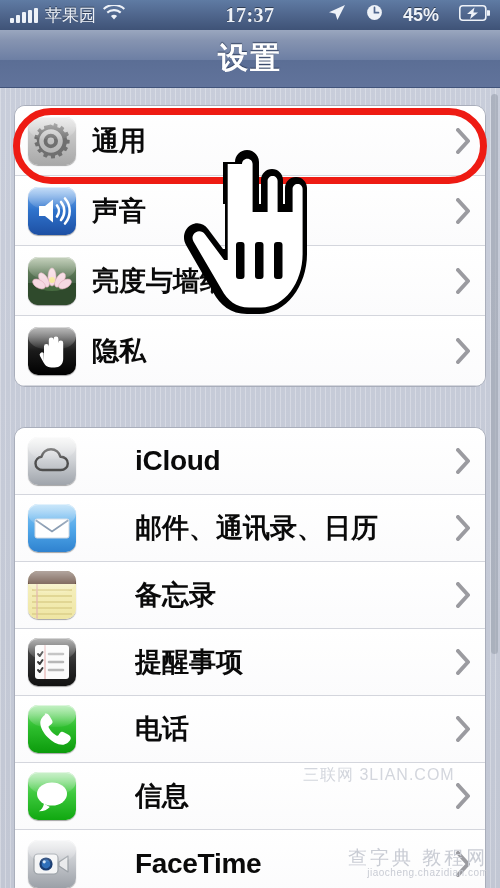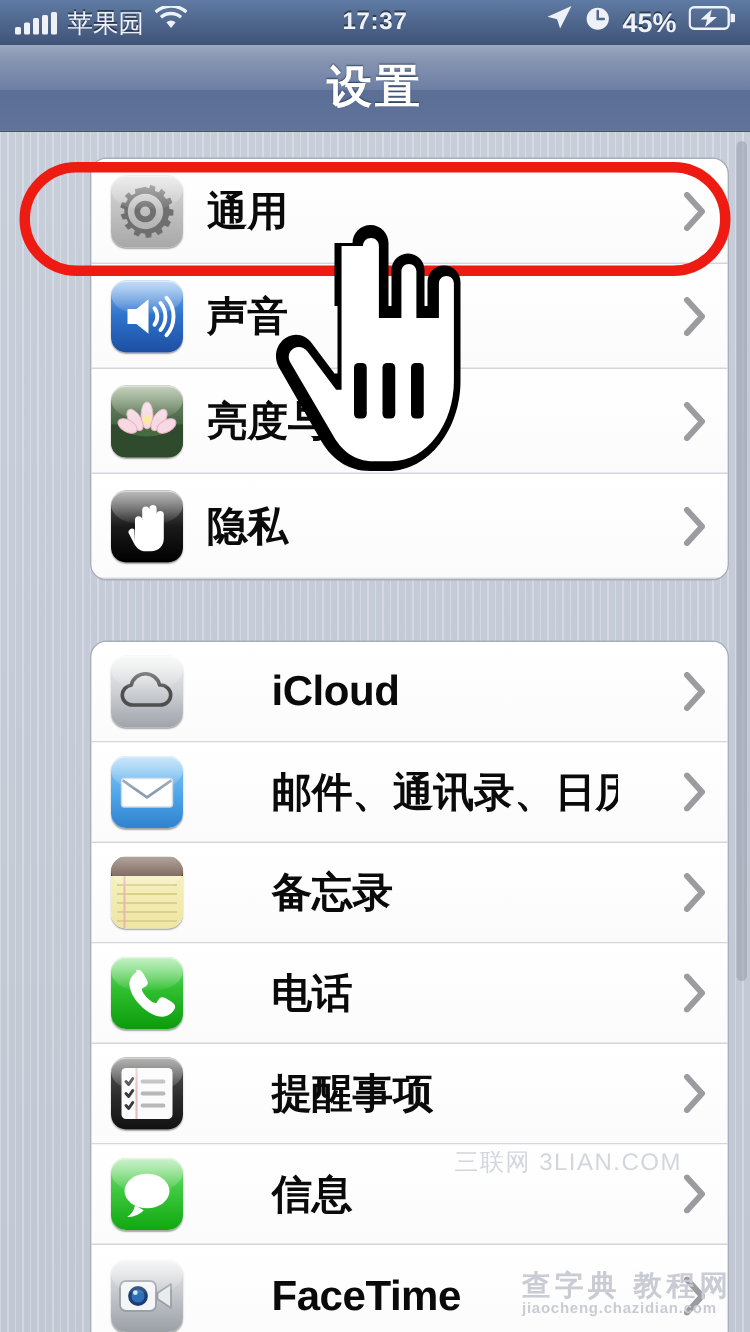--- a/index.html
+++ b/index.html
@@ -26,22 +26,22 @@
     position:relative; height:30px; width:100%;
     background:linear-gradient(180deg,#5f7ba3 0%,#51688f 45%,#3f5377 100%);
     display:flex; align-items:center;
     padding:0 10px;
     color:#eef2f8;
     font-size:19px; font-weight:bold;
     text-shadow:0 -1px 0 rgba(0,0,0,.45);
   }
   .sb-left { display:flex; align-items:center; gap:7px; flex:0 0 auto;text-align:center; }
   .sb-center { position:absolute; left:0; right:0; text-align:center;
-               font-size:16px; font-weight:bold; letter-spacing:.5px; pointer-events:none;}
-  .sb-right { margin-left:auto; display:flex; align-items:center; gap:8px; flex:0 0 auto; z-index:2;}
+               font-size:20px; font-weight:bold; letter-spacing:.5px; pointer-events:none;font-family:Liberation Serif, serif;}
+  .sb-right { margin-left:auto; display:flex; align-items:center; gap:20px; flex:0 0 auto; z-index:2;}
   .bars { display:flex; align-items:flex-end; gap:2px; height:15px; }
   .bars i { display:block; width:4px; background:#eef2f8; border-radius:1px; }
   .bars i:nth-child(1){height:5px;} .bars i:nth-child(2){height:8px;}
   .bars i:nth-child(3){height:11px;} .bars i:nth-child(4){height:13px;}
   .bars i:nth-child(5){height:15px;}
   .carrier { font-size:17px; font-weight:normal; }
   .pct { font-size:18px; font-weight:bold; }
 
   
   .navbar {
@@ -50,21 +50,21 @@
     border-bottom:1px solid #41537a;
     display:flex; align-items:center; justify-content:center;
   }
   .navbar .title {
     color:#fff; font-size:30px; font-weight:bold;
     text-shadow:0 -1px 1px rgba(35,50,80,.85);
     letter-spacing:2px;
   }
 
   
-  .content { position:absolute; top:88px; left:0; right:0; bottom:0;padding-left:46px; }
+  .content { position:absolute; top:88px; left:0; right:0; bottom:0; }
   .group {
     margin:0 14px 0 14px;
     background:#fdfdfd;
     border:1px solid #a9aebb;
     border-radius:11px;
     overflow:hidden;
     box-shadow:0 1px 1px rgba(255,255,255,.6) inset;
   }
   .group.g1 { margin-top:17px; }
   .group.g2 { margin-top:40px; }
@@ -145,23 +145,22 @@
   }
 
   
   .wm1 {
     position:absolute; left:303px; top:765px;
     font-size:16px; color:#d3d6dd; letter-spacing:1px;
     white-space:nowrap; z-index:6; pointer-events:none;
   }
   .wm2 {
     position:absolute; left:348px; top:848px;
-    z-index:6; pointer-events:none; text-align:left;
+    z-index:6; pointer-events:none; text-align:right;
     line-height:1.05;
-    font-weight:bold;
   }
   .wm2 .big { font-size:19px; color:#c9ccd4; letter-spacing:3px; }
   .wm2 .small { font-size:10px; color:#c9ccd4; letter-spacing:.5px; }
 </style>
 </head>
 <body>
 
 <div id="phone">
 
   <div class="statusbar">
@@ -331,49 +330,49 @@
         </span>
         <span class="label">备忘录</span>
         <span class="chev">
           <svg viewBox="0 0 16 26">
               <path d="M3 2l10 11L3 24" stroke="#8a8a90" stroke-width="4" fill="none" stroke-linecap="round" stroke-linejoin="round"></path>
             </svg>
         </span>
       </div>
 
       <div class="row">
-        <span class="ico ico-phone gloss">
-          <svg viewBox="0 0 48 48">
-            <path d="M16.5 9c2.2-1.3 4 .3 5.2 2.3l2.2 3.8c1.1 1.9.8 3.4-.9 4.5l-2 1.3c-.5.4-.6 1 0 2.1 1.2 2.6 4.7 6.1 7.3 7.4 1.1.5 1.7.4 2.1-.1l1.3-2c1.1-1.7 2.6-2 4.5-.9l3.8 2.2c2 1.2 3.6 3 2.3 5.2-1.4 2.4-4.4 5-8 5-9.5 0-22-12.5-22-22 0-3.6 2.6-6.6 5-8z" fill="#fff"></path>
-          </svg>
-        </span>
-        <span class="label">电话</span>
-        <span class="chev">
-          <svg viewBox="0 0 16 26">
-              <path d="M3 2l10 11L3 24" stroke="#8a8a90" stroke-width="4" fill="none" stroke-linecap="round" stroke-linejoin="round"></path>
-            </svg>
-        </span>
-      </div>
-
-      <div class="row">
         <span class="ico ico-remind gloss">
           <svg viewBox="0 0 48 48">
             <rect x="7" y="7" width="34" height="34" rx="3" fill="#fbfbfb"></rect>
             <path d="M17 7v34" stroke="#e8bcbc" stroke-width="1.4"></path>
             <g stroke="#b8b8b8" stroke-width="2.6" stroke-linecap="round">
               <path d="M21 16h14M21 24h14M21 32h14"></path>
             </g>
             <g stroke="#3a3a3a" stroke-width="2" fill="none" stroke-linecap="round" stroke-linejoin="round">
               <path d="M10 16l1.8 2L14.5 14"></path>
               <path d="M10 24l1.8 2L14.5 22"></path>
               <path d="M10 32l1.8 2L14.5 30"></path>
             </g>
           </svg>
         </span>
         <span class="label">提醒事项</span>
+        <span class="chev">
+          <svg viewBox="0 0 16 26">
+              <path d="M3 2l10 11L3 24" stroke="#8a8a90" stroke-width="4" fill="none" stroke-linecap="round" stroke-linejoin="round"></path>
+            </svg>
+        </span>
+      </div>
+
+      <div class="row">
+        <span class="ico ico-phone gloss">
+          <svg viewBox="0 0 48 48">
+            <path d="M16.5 9c2.2-1.3 4 .3 5.2 2.3l2.2 3.8c1.1 1.9.8 3.4-.9 4.5l-2 1.3c-.5.4-.6 1 0 2.1 1.2 2.6 4.7 6.1 7.3 7.4 1.1.5 1.7.4 2.1-.1l1.3-2c1.1-1.7 2.6-2 4.5-.9l3.8 2.2c2 1.2 3.6 3 2.3 5.2-1.4 2.4-4.4 5-8 5-9.5 0-22-12.5-22-22 0-3.6 2.6-6.6 5-8z" fill="#fff"></path>
+          </svg>
+        </span>
+        <span class="label">电话</span>
         <span class="chev">
           <svg viewBox="0 0 16 26">
               <path d="M3 2l10 11L3 24" stroke="#8a8a90" stroke-width="4" fill="none" stroke-linecap="round" stroke-linejoin="round"></path>
             </svg>
         </span>
       </div>
 
       <div class="row">
         <span class="ico ico-msg gloss">
           <svg viewBox="0 0 48 48">

